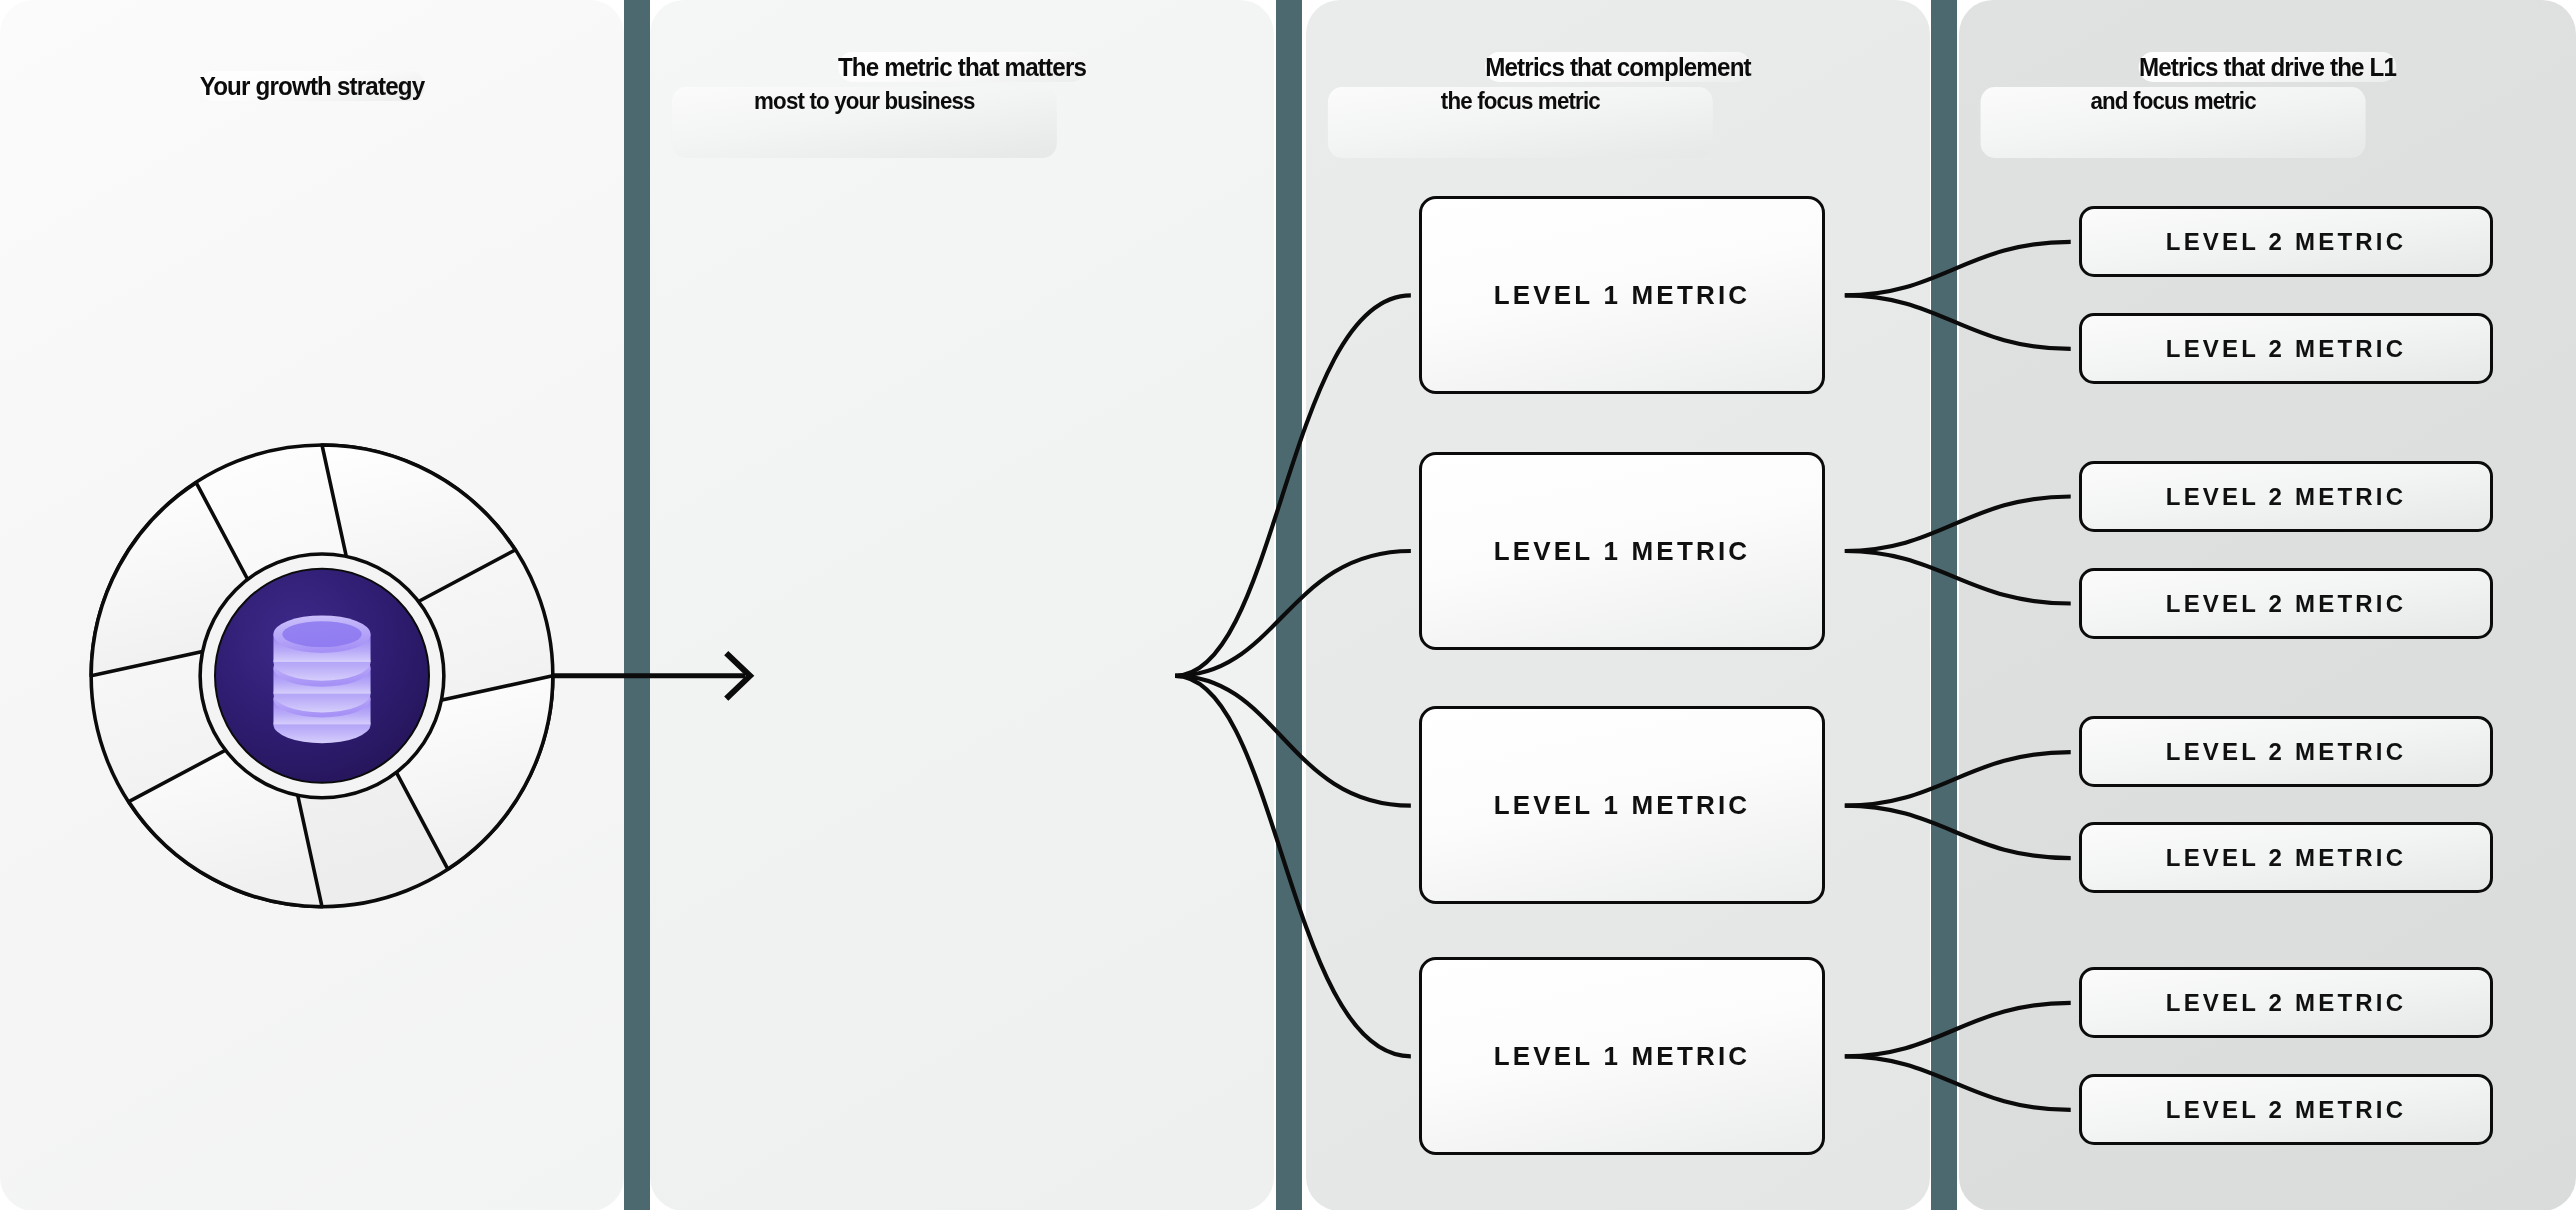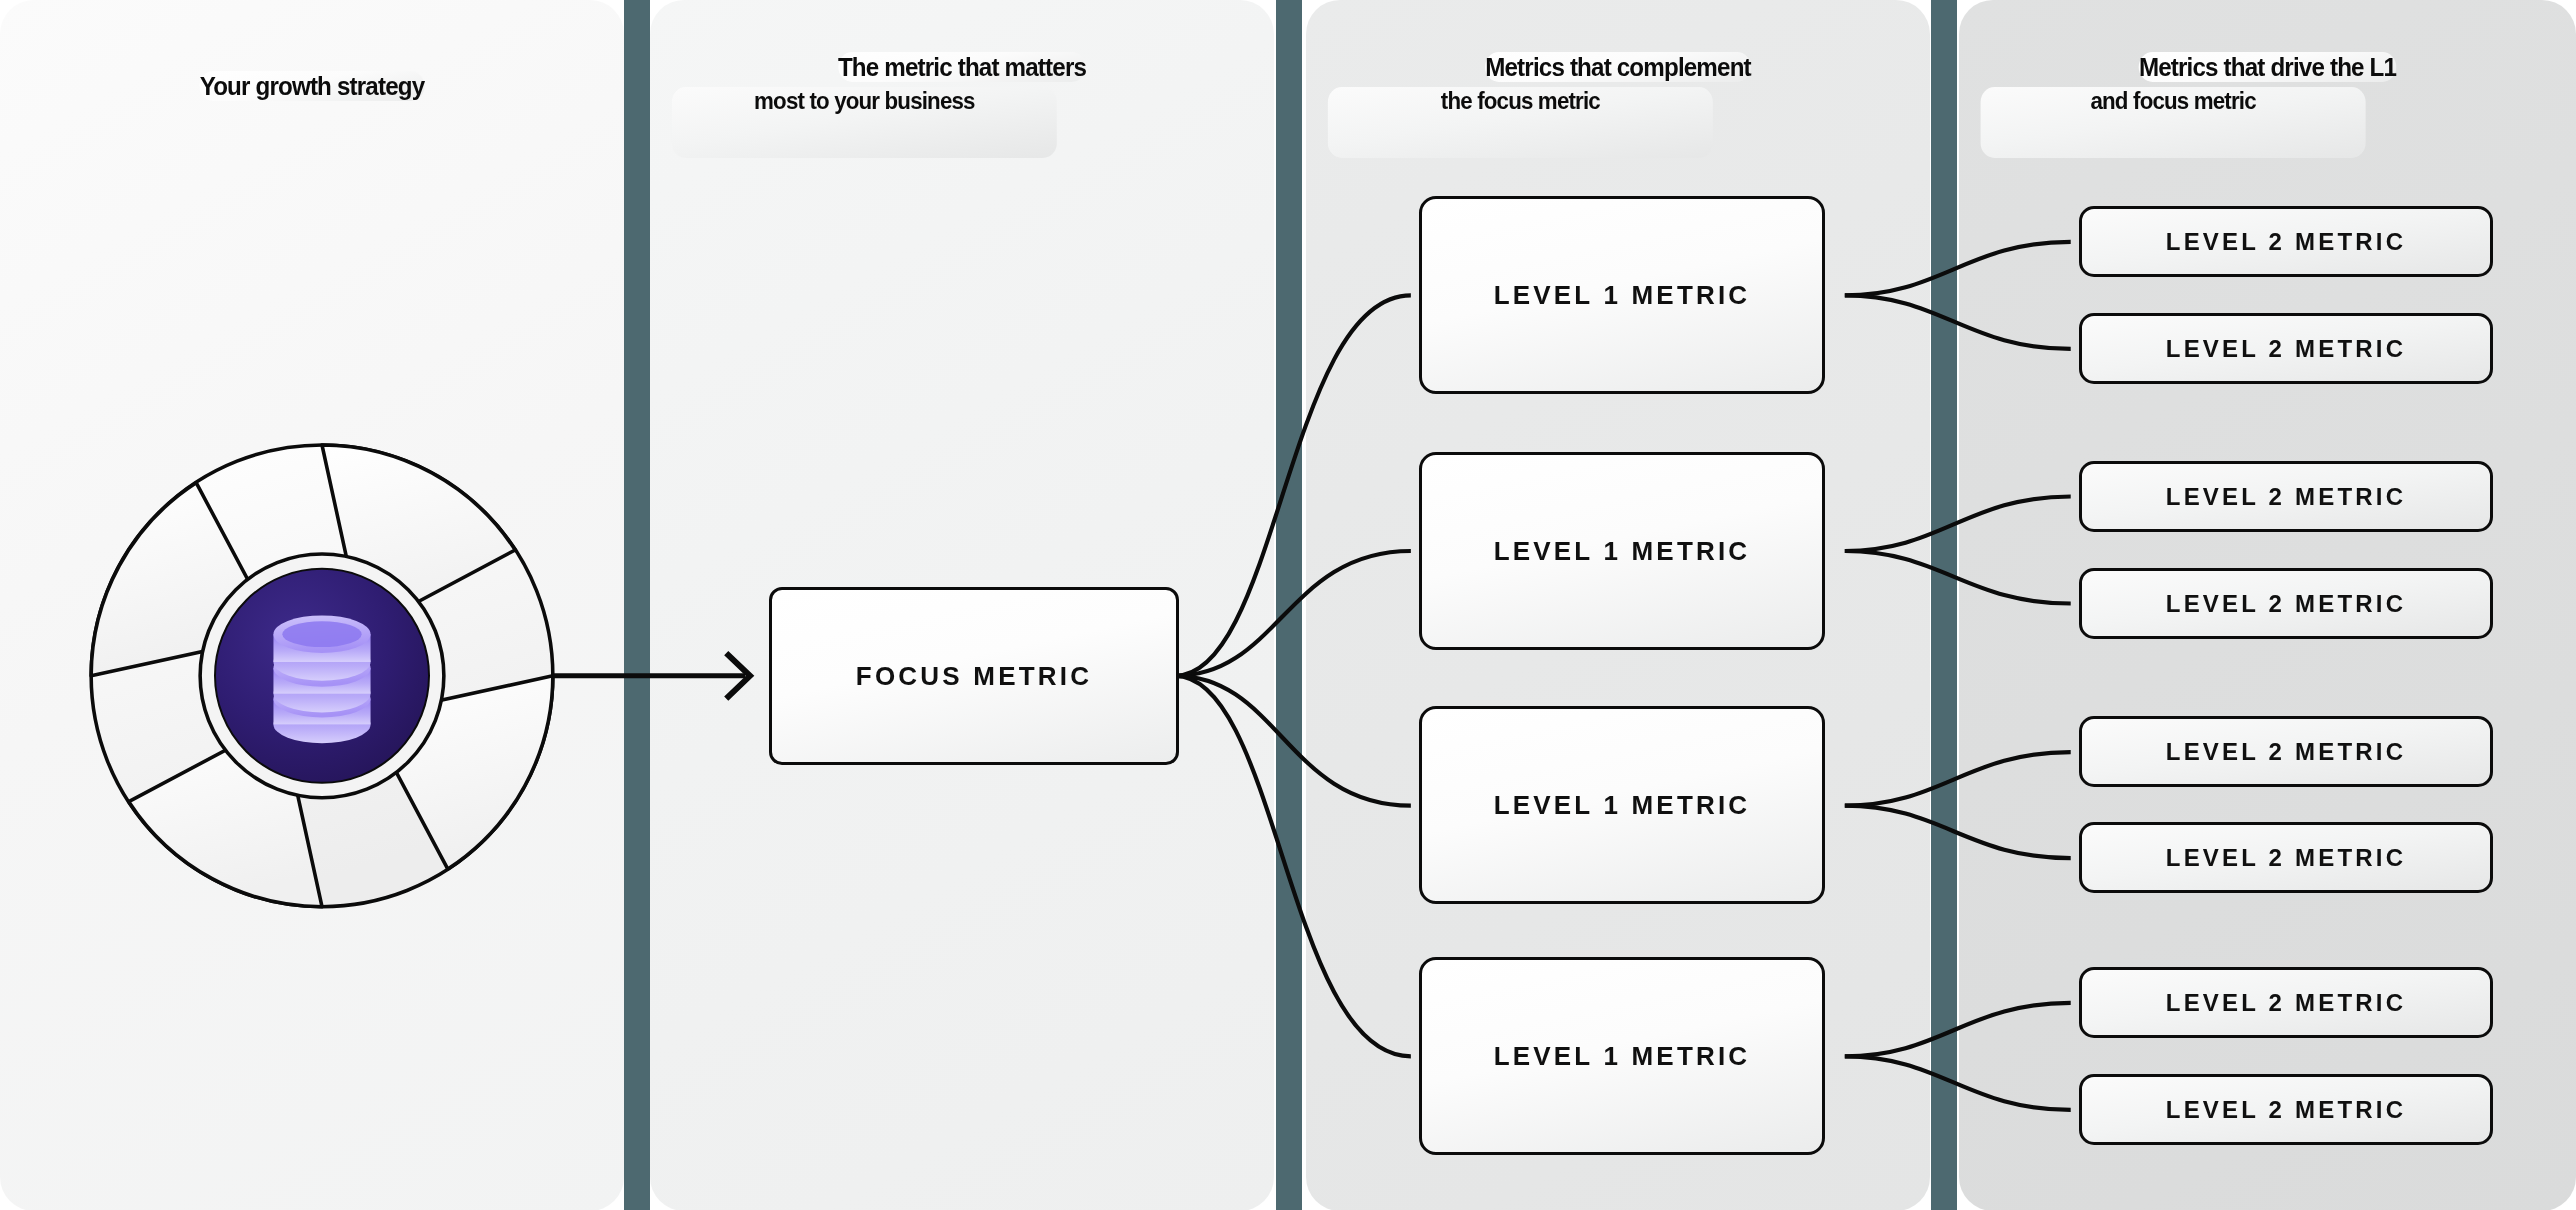--- a/index.html
+++ b/index.html
@@ -157,23 +157,20 @@
       <path d="M1862,556 C1960,556 1985,609 2090,609"></path>
 
       <path d="M1862,813 C1960,813 1985,759 2090,759"></path>
       <path d="M1862,813 C1960,813 1985,866 2090,866"></path>
 
       <path d="M1862,1066 C1960,1066 1985,1012 2090,1012"></path>
       <path d="M1862,1066 C1960,1066 1985,1120 2090,1120"></path>
     </g>
   </svg>
 
-  <div class="node focus" style="left:761px;top:587px;">
-    <span>FOCUS METRIC</span>
-  </div>
 
   <div class="node l1" style="left:1411px;top:196px;">
     <span>LEVEL 1 METRIC</span>
   </div>
   <div class="node l1" style="left:1411px;top:452px;">
     <span>LEVEL 1 METRIC</span>
   </div>
   <div class="node l1" style="left:1411px;top:706px;">
     <span>LEVEL 1 METRIC</span>
   </div>

